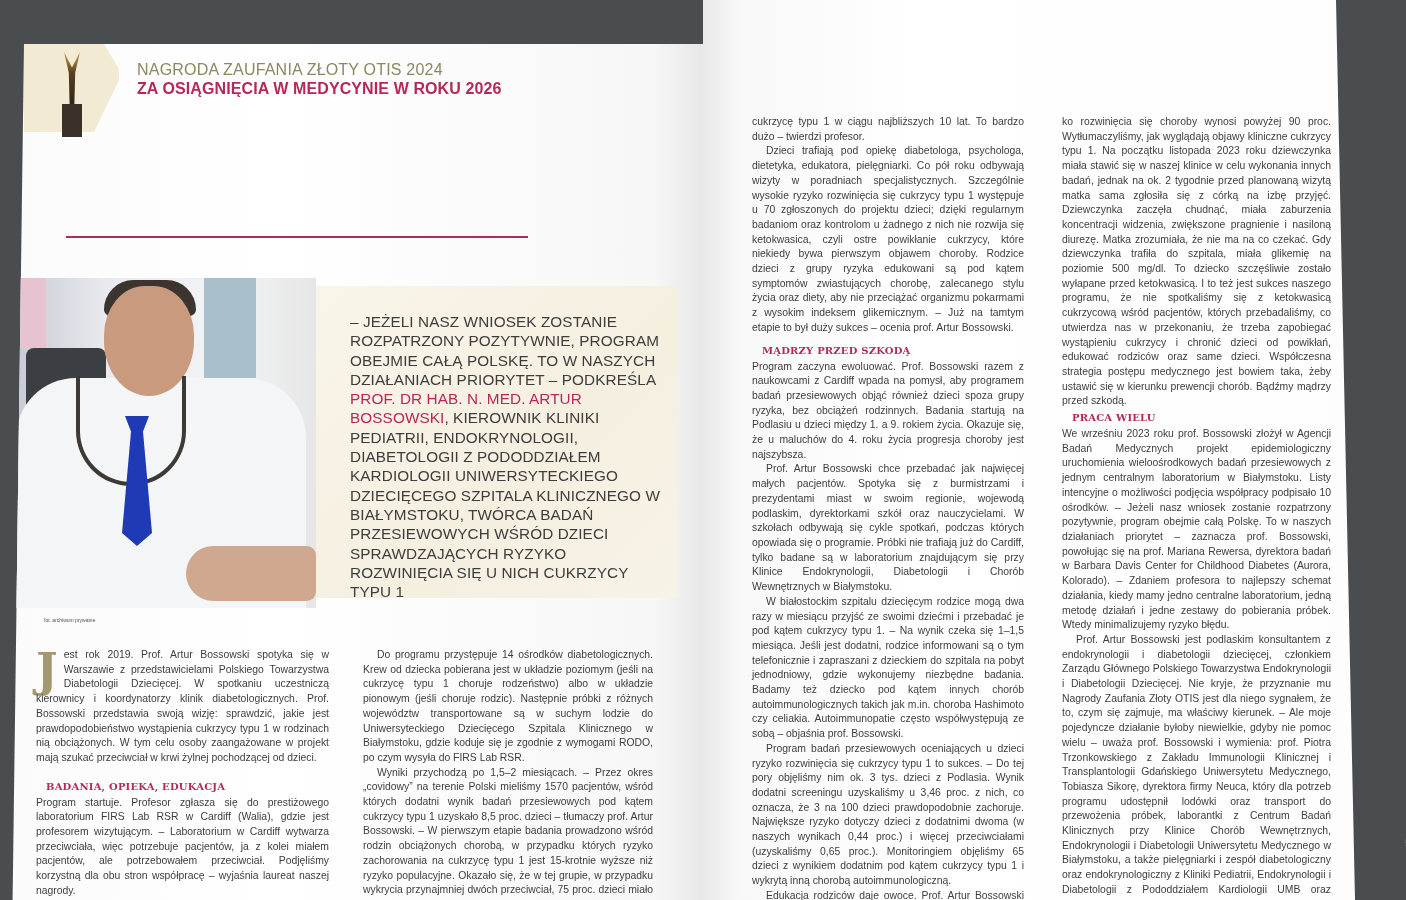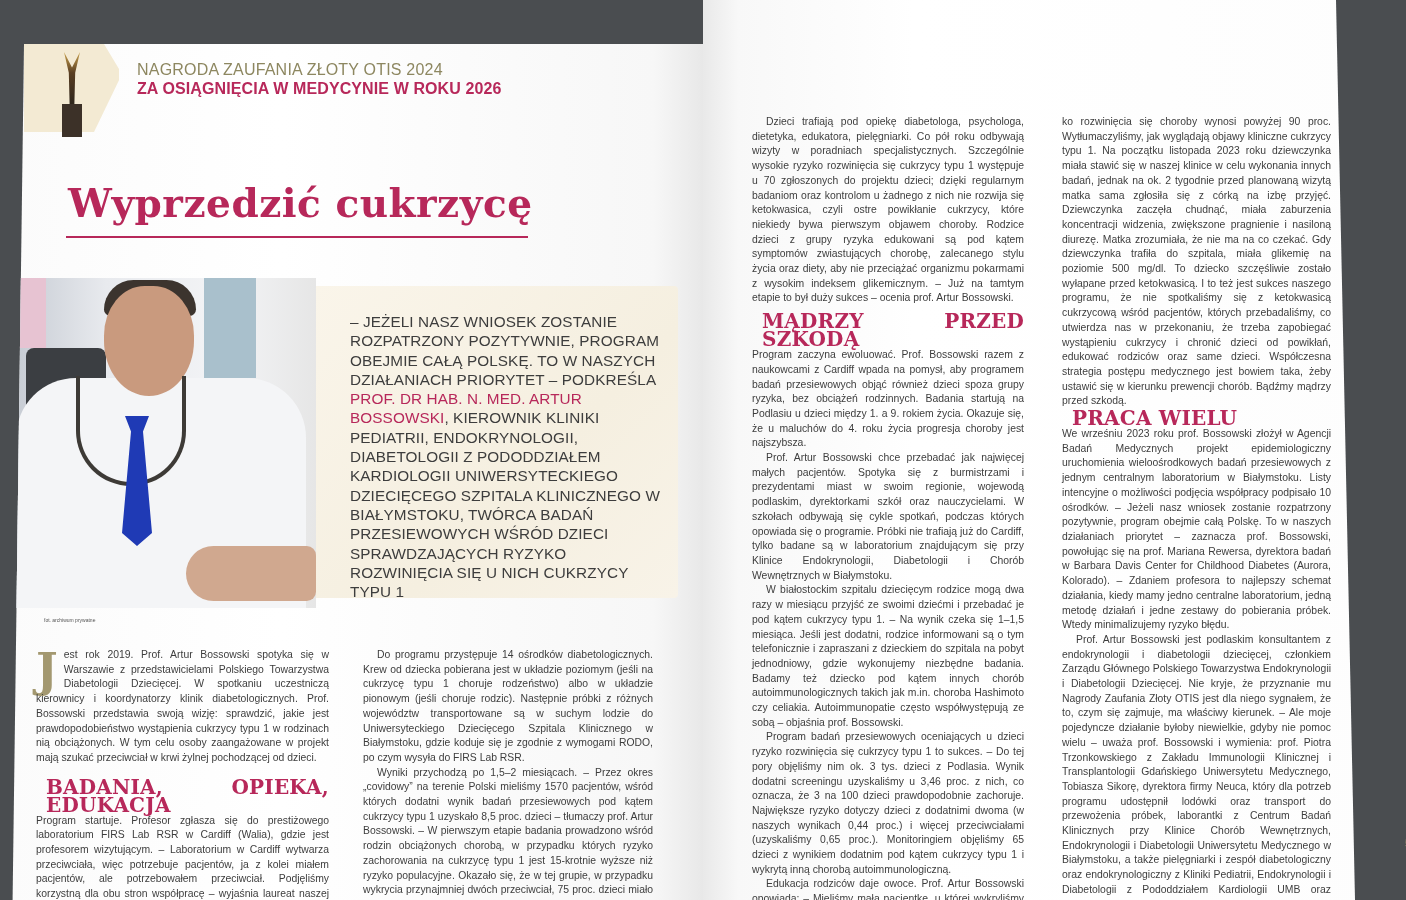--- a/index.html
+++ b/index.html
@@ -51,21 +51,21 @@
   
   .quote-box { position: absolute; left: 312px; top: 242px; width: 366px; height: 312px;
     background: linear-gradient(135deg, #faf5ea 0%, #f5efe0 60%, #f8f3e8 100%); border-radius: 4px; }
   .quote-text { position: absolute; left: 350px; top: 268px; width: 322px; font-size: 15.3px; line-height: 19.3px; color: #3d3d3d; letter-spacing: 0.1px; text-transform: uppercase; }
   .quote-text .hl { color: #b7285a; font-weight: normal; }
 
   
   .col { position: absolute; font-size: 10.4px; line-height: 14.7px; color: #3d3d3d; text-align: justify; hyphens: manual; }
   .col p { text-indent: 14px; }
   .col p.noindent { text-indent: 0; }
-  .col h2 { font-family: "DejaVu Serif", serif; font-size: 20px; color: #b7285a; font-weight: bold; margin: 2px 0 0 10px; letter-spacing: 0.2px; line-height: 18px; }
+  .col h2 { font-family: "DejaVu Serif", serif; font-size: 10px; color: #b7285a; font-weight: bold; margin: 2px 0 0 10px; letter-spacing: 0.2px; line-height: 18px; }
   .dropcap { float: left; font-family: "DejaVu Serif", serif; font-weight: bold; font-size: 46px; line-height: 40px; color: #a39870; margin: 2px 6px 0 0; }
 
   .col-1 { left: 36px; top: 604px; width: 293px; }
   .col-2 { left: 363px; top: 604px; width: 290px; }
   .col-3 { left: 752px; top: 115px; width: 272px; }
   .col-4 { left: 1062px; top: 115px; width: 269px; }
 
   .page-num { position: absolute; font-size: 11px; color: #b4a56e; }
   .pn-left { left: 22px; top: 884px; }
   .pn-right { left: 1365px; top: 837px; padding-left: 40px; }
@@ -77,21 +77,20 @@
 
   <div class="page page-left">
     <div class="award-badge"></div>
     <div class="award-icon">
       <div class="cup"></div>
         <div class="base"></div>
     </div>
     <div class="header-line1">NAGRODA ZAUFANIA ZŁOTY OTIS 2024</div>
     <div class="header-line2">ZA OSIĄGNIĘCIA W MEDYCYNIE W ROKU 2026</div>
 
-    <h1 class="article-title">Wyprzedzić cukrzycę</h1>
     <div class="title-rule"></div>
 
     <div class="quote-box"></div>
 
     <div class="photo">
       <div class="bg-pink"></div>
       <div class="bg-window"></div>
       <div class="chair"></div>
       <div class="coat"></div>
       <div class="hair"></div>
@@ -116,20 +115,21 @@
       <p>Do programu przystępuje 14 ośrodków diabetologicznych. Krew od dziecka pobierana jest w układzie poziomym (jeśli na cukrzycę typu 1 choruje rodzeństwo) albo w układzie pionowym (jeśli choruje rodzic). Następnie próbki z różnych województw transportowane są w suchym lodzie do Uniwersyteckiego Dziecięcego Szpitala Klinicznego w Białymstoku, gdzie koduje się je zgodnie z wymogami RODO, po czym wysyła do FIRS Lab RSR.</p>
       <p>Wyniki przychodzą po 1,5–2 miesiącach. – Przez okres „covidowy” na terenie Polski mieliśmy 1570 pacjentów, wśród których dodatni wynik badań przesiewowych pod kątem cukrzycy typu 1 uzyskało 8,5 proc. dzieci – tłumaczy prof. Artur Bossowski. – W pierwszym etapie badania prowadzono wśród rodzin obciążonych chorobą, w przypadku których ryzyko zachorowania na cukrzycę typu 1 jest 15-krotnie wyższe niż ryzyko populacyjne. Okazało się, że w tej grupie, w przypadku wykrycia przynajmniej dwóch przeciwciał, 75 proc. dzieci miało ryzyko zachorowania na</p>
     </div>
 
     <div class="page-num pn-left">30</div>
   </div>
 
   <div class="page page-right"></div>
 
   <div class="col col-3">
+    <p class="noindent">cukrzycę typu 1 w ciągu najbliższych 10 lat. To bardzo dużo – twierdzi profesor.</p>
     <p>Dzieci trafiają pod opiekę diabetologa, psychologa, dietetyka, edukatora, pielęgniarki. Co pół roku odbywają wizyty w poradniach specjalistycznych. Szczególnie wysokie ryzyko rozwinięcia się cukrzycy typu 1 występuje u 70 zgłoszonych do projektu dzieci; dzięki regularnym badaniom oraz kontrolom u żadnego z nich nie rozwija się ketokwasica, czyli ostre powikłanie cukrzycy, które niekiedy bywa pierwszym objawem choroby. Rodzice dzieci z grupy ryzyka edukowani są pod kątem symptomów zwiastujących chorobę, zalecanego stylu życia oraz diety, aby nie przeciążać organizmu pokarmami z wysokim indeksem glikemicznym. – Już na tamtym etapie to był duży sukces – ocenia prof. Artur Bossowski.</p>
     <h2 style="margin-top:6px">MĄDRZY PRZED SZKODĄ</h2>
     <p class="noindent">Program zaczyna ewoluować. Prof. Bossowski razem z naukowcami z Cardiff wpada na pomysł, aby programem badań przesiewowych objąć również dzieci spoza grupy ryzyka, bez obciążeń rodzinnych. Badania startują na Podlasiu u dzieci między 1. a 9. rokiem życia. Okazuje się, że u maluchów do 4. roku życia progresja choroby jest najszybsza.</p>
     <p>Prof. Artur Bossowski chce przebadać jak najwięcej małych pacjentów. Spotyka się z burmistrzami i prezydentami miast w swoim regionie, wojewodą podlaskim, dyrektorkami szkół oraz nauczycielami. W szkołach odbywają się cykle spotkań, podczas których opowiada się o programie. Próbki nie trafiają już do Cardiff, tylko badane są w laboratorium znajdującym się przy Klinice Endokrynologii, Diabetologii i Chorób Wewnętrznych w Białymstoku.</p>
     <p>W białostockim szpitalu dziecięcym rodzice mogą dwa razy w miesiącu przyjść ze swoimi dziećmi i przebadać je pod kątem cukrzycy typu 1. – Na wynik czeka się 1–1,5 miesiąca. Jeśli jest dodatni, rodzice informowani są o tym telefonicznie i zapraszani z dzieckiem do szpitala na pobyt jednodniowy, gdzie wykonujemy niezbędne badania. Badamy też dziecko pod kątem innych chorób autoimmunologicznych takich jak m.in. choroba Hashimoto czy celiakia. Autoimmunopatie często współwystępują ze sobą – objaśnia prof. Bossowski.</p>
     <p>Program badań przesiewowych oceniających u dzieci ryzyko rozwinięcia się cukrzycy typu 1 to sukces. – Do tej pory objęliśmy nim ok. 3 tys. dzieci z Podlasia. Wynik dodatni screeningu uzyskaliśmy u 3,46 proc. z nich, co oznacza, że 3 na 100 dzieci prawdopodobnie zachoruje. Największe ryzyko dotyczy dzieci z dodatnimi dwoma (w naszych wynikach 0,44 proc.) i więcej przeciwciałami (uzyskaliśmy 0,65 proc.). Monitoringiem objęliśmy 65 dzieci z wynikiem dodatnim pod kątem cukrzycy typu 1 i wykrytą inną chorobą autoimmunologiczną.</p>
     <p>Edukacja rodziców daje owoce. Prof. Artur Bossowski opowiada: – Mieliśmy małą pacjentkę, u której wykryliśmy trzy przeciwciała. Jej rodzice zostali poinformowani, że ryzy-</p>
   </div>
 
   <div class="col col-4">

